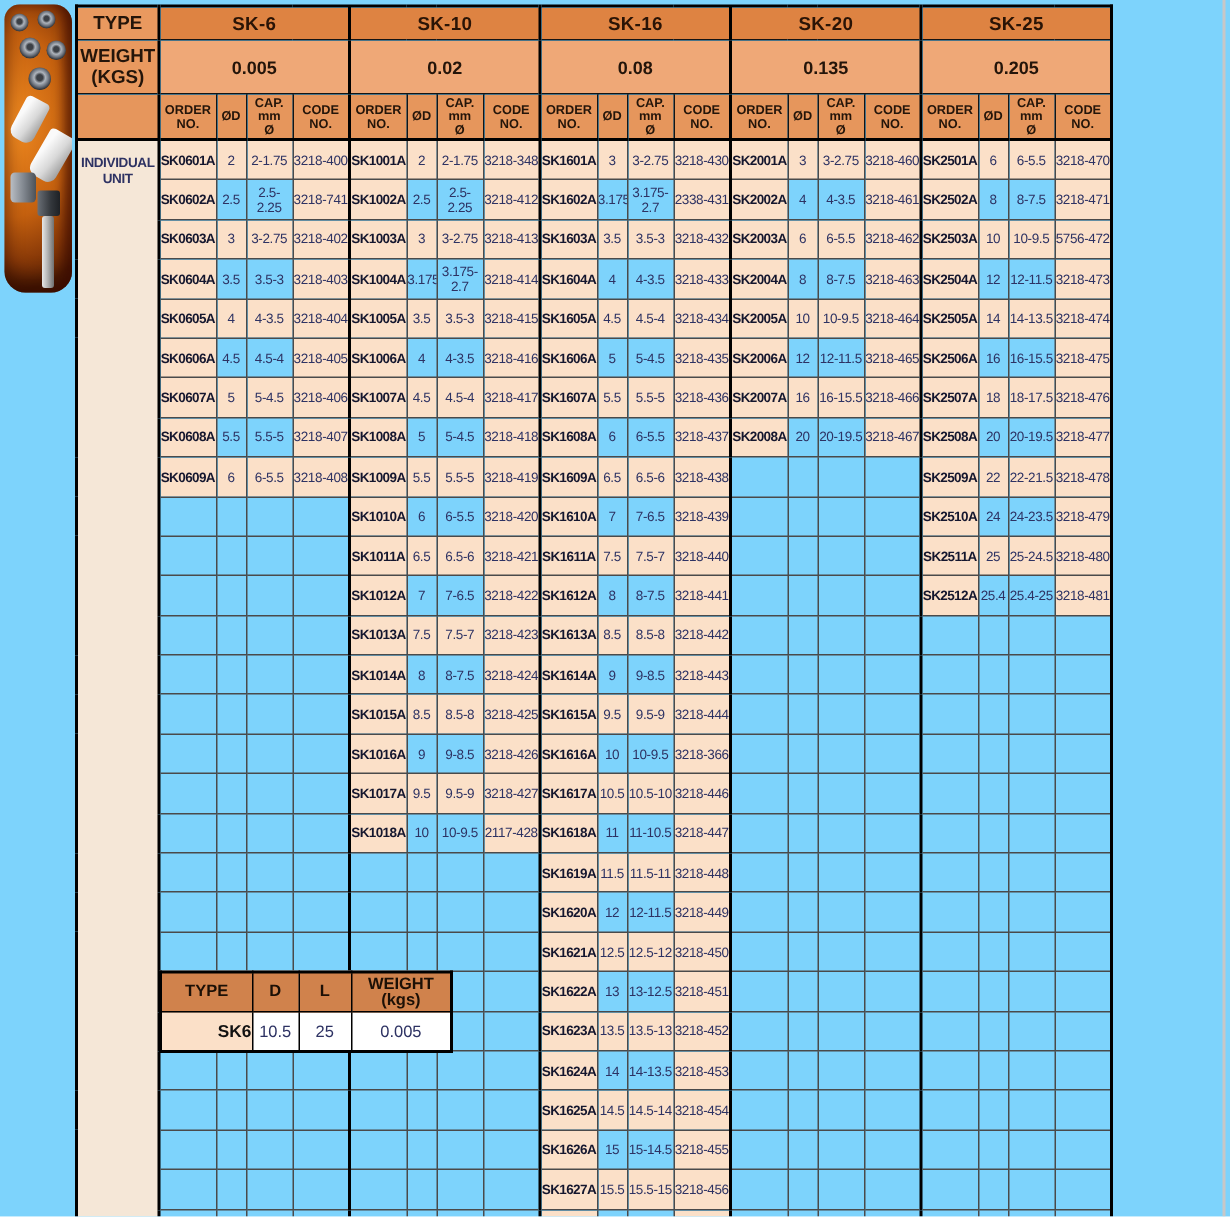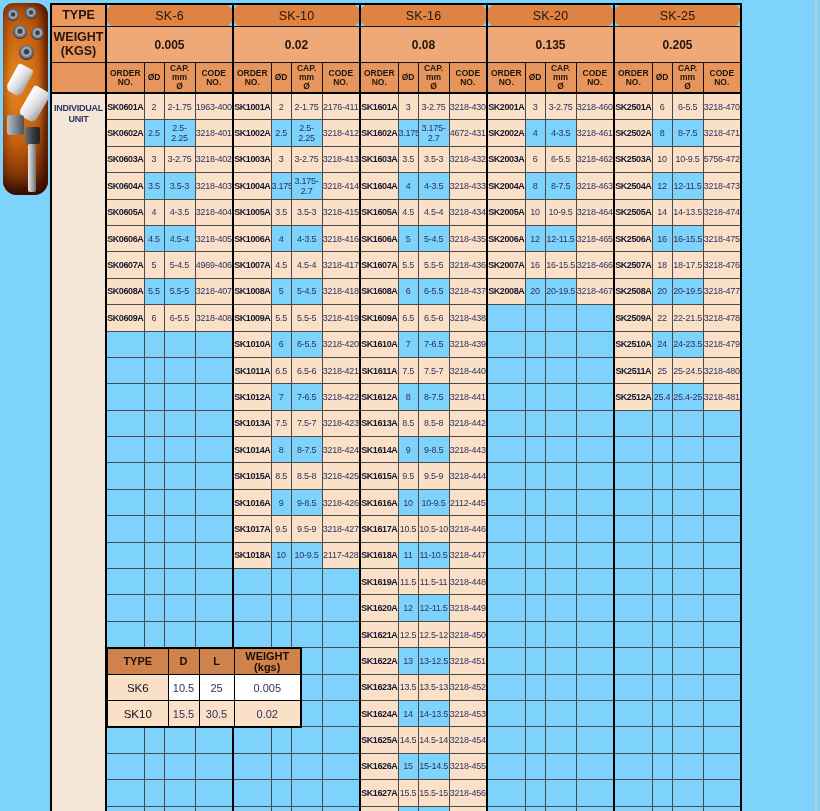--- a/index.html
+++ b/index.html
@@ -29,39 +29,39 @@
   .main-table th,.main-table td{padding:0;margin:0;text-align:center;vertical-align:middle;
               overflow:hidden;border:1px solid #4a4a4a;}
   .main-table thead th{border:1.5px solid #141414;}
   .band-row th{height:21px;}
   .weight-row th{height:35px;}
   .colhead-row th{height:29px;background:#E6965C;color:#24150a;font-weight:bold;
                   font-size:8.5px;line-height:1.05;white-space:pre-line;}
   .colhead-row th{border-bottom:2px solid #000 !important;margin-top:18px;}
   .labelcell{background:#E9995F;color:#24150a;font-weight:bold;font-size:12.5px;
              line-height:1.05;white-space:pre-line;}
-  .band{background:#DE8342;color:#2a1406;font-weight:normal;font-size:12.5px;letter-spacing:.2px;border-radius:10px;}
+  .band{background:#DE8342;color:#2a1406;font-weight:bold;font-size:12.5px;letter-spacing:.2px;}
   .weight{background:#EFA877;color:#24150a;font-weight:bold;font-size:12px;}
   .blank{background:#ffffff;}
   .gsep{border-left:2.5px solid #000 !important;}
   .main-table tbody td{height:25.4px;font-size:9px;letter-spacing:-.25px;color:#2d3263;}
   .main-table tbody td.ord{font-weight:bold;color:#14162e;letter-spacing:-.4px;}
   .main-table tbody td.peach{background:#FBE0C8;}
   .leftcol{background:#F5E7D7;vertical-align:top !important;padding-top:9px !important;
            font-weight:bold;font-size:10.5px;color:#141414;white-space:pre-line;
            line-height:1.2;letter-spacing:-.5px;}
 
   
   .mini{position:absolute;left:106px;top:647px;width:194px;
         border-collapse:collapse;table-layout:fixed;border:2px solid #000;background:#fff;}
   .mini th{background:#D0824C;color:#1c1006;font-weight:bold;font-size:11px;height:25px;
            border:1.5px solid #000;white-space:pre-line;line-height:1;padding:0;text-align:center;}
   .mini td{height:25.2px;border:1.5px solid #000;font-size:11px;color:#2d3263;
            text-align:center;padding:0;overflow:hidden;}
-  .mini td.mtype{background:#FBE0C8;font-weight:normal;color:#111;font-size:11.5px;}
+  .mini td.mtype{background:#FBE0C8;font-weight:bold;color:#111;font-size:11.5px;text-align:right;}
   .mini td.mpeach{background:#FBE0C8;}
 
   .page-edge{position:absolute;left:815px;top:0;width:2px;height:811px;background:#c7c7c7;}
 </style>
 </head>
 <body>
 
 <div class="page">
 
   <div class="photo">
@@ -163,51 +163,51 @@
 NO.</th>
       </tr>
     </thead>
     <tbody>
         <tr>
           <td rowspan="28" class="leftcol">INDIVIDUAL
 UNIT</td>
           <td class="gsep ord peach">SK0601A</td>
           <td class="peach">2</td>
           <td class="peach">2-1.75</td>
-          <td class="peach">1963-400</td>
+          <td class="peach">3218-400</td>
           <td class="gsep ord peach">SK1001A</td>
           <td class="peach">2</td>
           <td class="peach">2-1.75</td>
-          <td class="peach">2176-411</td>
+          <td class="peach">3218-348</td>
           <td class="gsep ord peach">SK1601A</td>
           <td class="peach">3</td>
           <td class="peach">3-2.75</td>
           <td class="peach">3218-430</td>
           <td class="gsep ord peach">SK2001A</td>
           <td class="peach">3</td>
           <td class="peach">3-2.75</td>
           <td class="peach">3218-460</td>
           <td class="gsep ord peach">SK2501A</td>
           <td class="peach">6</td>
           <td class="peach">6-5.5</td>
           <td class="peach">3218-470</td>
         </tr>
         <tr>
           <td class="gsep ord peach">SK0602A</td>
           <td>2.5</td>
           <td>2.5-2.25</td>
-          <td class="peach">3218-401</td>
+          <td class="peach">3218-741</td>
           <td class="gsep ord peach">SK1002A</td>
           <td>2.5</td>
           <td>2.5-2.25</td>
           <td class="peach">3218-412</td>
           <td class="gsep ord peach">SK1602A</td>
           <td>3.175</td>
           <td>3.175-2.7</td>
-          <td class="peach">4672-431</td>
+          <td class="peach">2338-431</td>
           <td class="gsep ord peach">SK2002A</td>
           <td>4</td>
           <td>4-3.5</td>
           <td class="peach">3218-461</td>
           <td class="gsep ord peach">SK2502A</td>
           <td>8</td>
           <td>8-7.5</td>
           <td class="peach">3218-471</td>
         </tr>
         <tr>
@@ -295,21 +295,21 @@
           <td class="peach">3218-465</td>
           <td class="gsep ord peach">SK2506A</td>
           <td>16</td>
           <td>16-15.5</td>
           <td class="peach">3218-475</td>
         </tr>
         <tr>
           <td class="gsep ord peach">SK0607A</td>
           <td class="peach">5</td>
           <td class="peach">5-4.5</td>
-          <td class="peach">4969-406</td>
+          <td class="peach">3218-406</td>
           <td class="gsep ord peach">SK1007A</td>
           <td class="peach">4.5</td>
           <td class="peach">4.5-4</td>
           <td class="peach">3218-417</td>
           <td class="gsep ord peach">SK1607A</td>
           <td class="peach">5.5</td>
           <td class="peach">5.5-5</td>
           <td class="peach">3218-436</td>
           <td class="gsep ord peach">SK2007A</td>
           <td class="peach">16</td>
@@ -501,21 +501,21 @@
           <td></td>
           <td></td>
           <td></td>
           <td class="gsep ord peach">SK1016A</td>
           <td>9</td>
           <td>9-8.5</td>
           <td class="peach">3218-426</td>
           <td class="gsep ord peach">SK1616A</td>
           <td>10</td>
           <td>10-9.5</td>
-          <td class="peach">2112-445</td>
+          <td class="peach">3218-366</td>
           <td class="gsep"></td>
           <td></td>
           <td></td>
           <td></td>
           <td class="gsep"></td>
           <td></td>
           <td></td>
           <td></td>
         </tr>
         <tr>
@@ -801,23 +801,17 @@
 (kgs)</th>
       </tr>
     </thead>
     <tbody>
         <tr>
           <td class="mtype">SK6</td>
           <td>10.5</td>
           <td>25</td>
           <td>0.005</td>
         </tr>
-        <tr>
-          <td class="mtype">SK10</td>
-          <td class="mpeach">15.5</td>
-          <td class="mpeach">30.5</td>
-          <td class="mpeach">0.02</td>
-        </tr>
       </tbody>
   </table>
 
   <div class="page-edge"></div>
 </div>
 
 </body></html>

